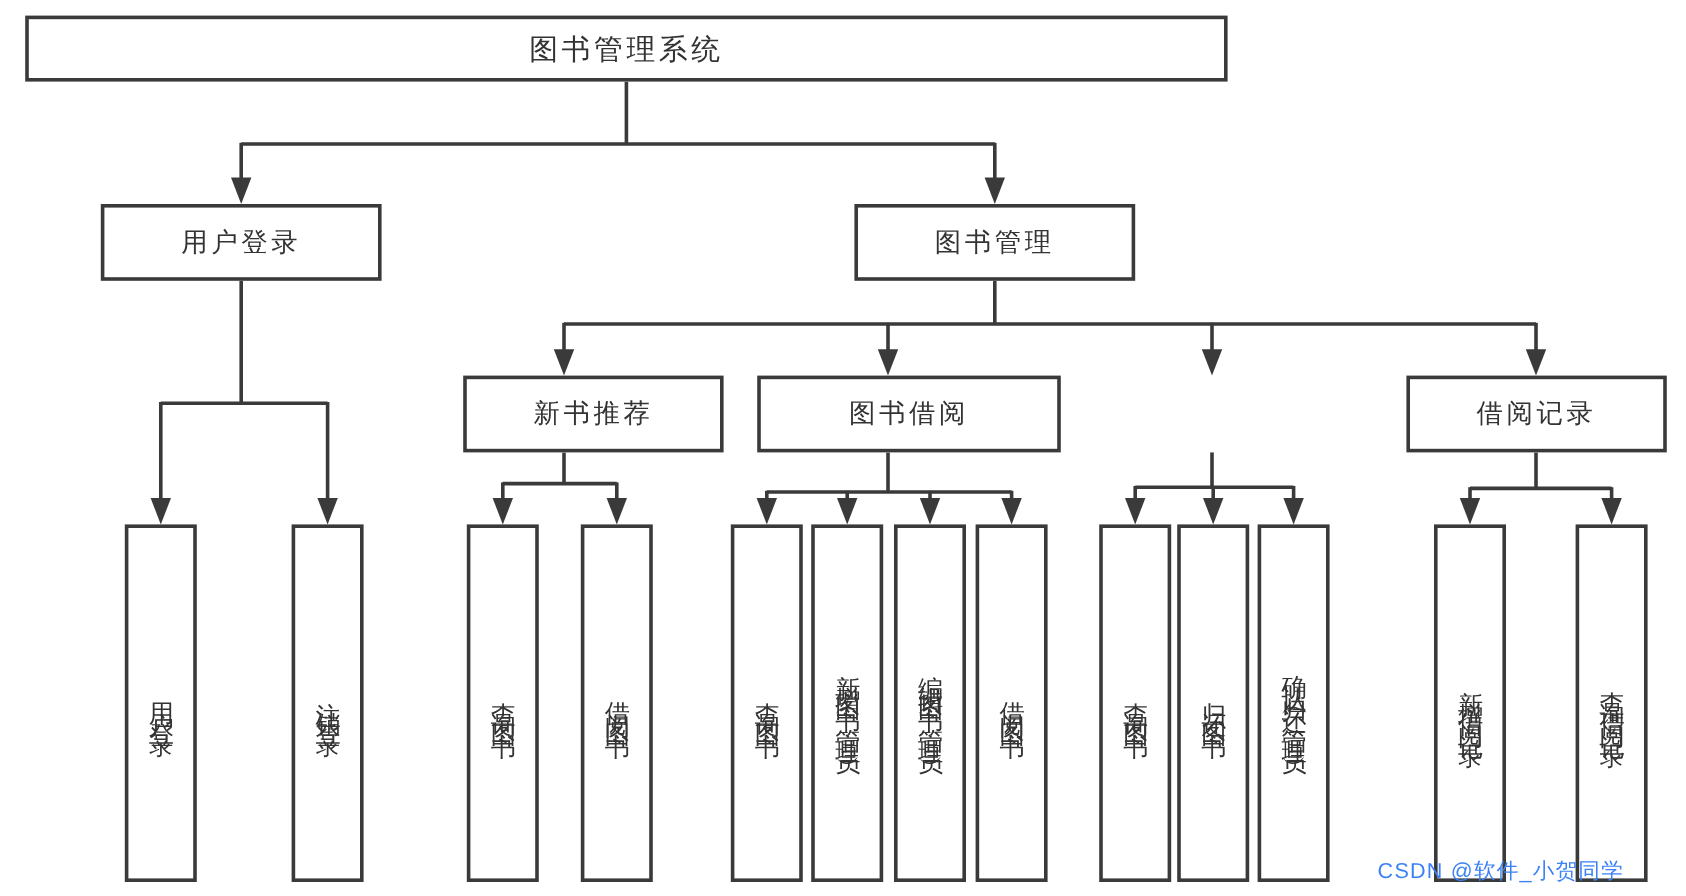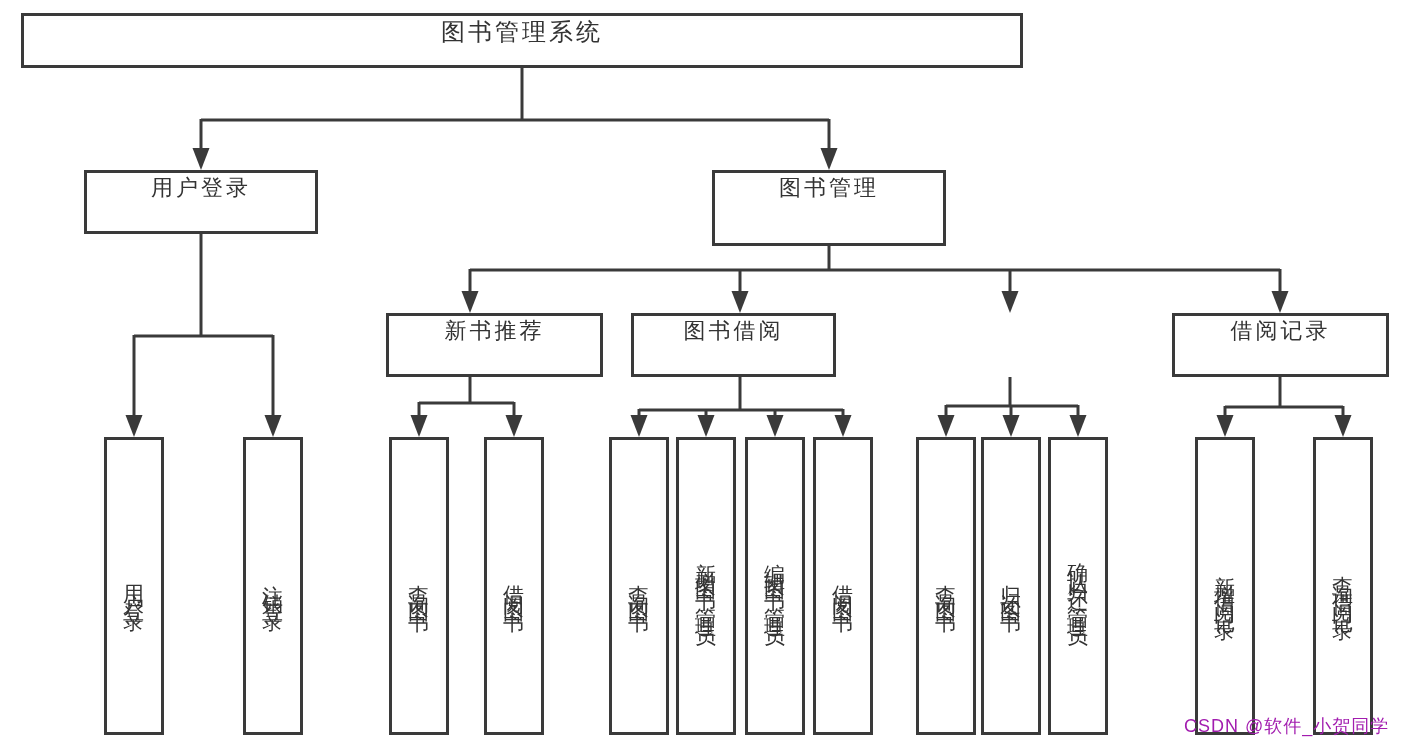--- a/index.html
+++ b/index.html
@@ -16,21 +16,21 @@
     left: 0; top: 0;
     width: 1405px; height: 747px;
     pointer-events: none;
   }
   .hbox {
     position: absolute;
     box-sizing: border-box;
     border: 3px solid #3a3a3a;
     background: #ffffff;
     display: flex;
-    align-items: flex-start;
+    align-items: center;
     justify-content: center;
     color: #333333;
     letter-spacing: 3px;
     font-size: 22px;
     z-index: 2;
   }
   .hbox.root-size { font-size: 24px; }
   .vbox {
     position: absolute;
     box-sizing: border-box;
@@ -49,45 +49,45 @@
     writing-mode: vertical-rl;
     text-orientation: mixed;
     font-size: 21px;
     letter-spacing: 9px;
     line-height: 1;
     white-space: nowrap;
   }
   
   #nd-root        { left: 21px;   top: 13px;  width: 1002px; height: 55px; }
   #nd-user-login  { left: 84px;   top: 170px; width: 234px;  height: 64px; }
-  #nd-book-mgmt   { left: 712px;  top: 170px; width: 234px;  height: 76px; }
+  #nd-book-mgmt   { left: 712px;  top: 170px; width: 234px;  height: 64px; }
   #nd-new-rec     { left: 362px;  top: 313px; width: 217px;  height: 64px; margin-left: 24px; }
-  #nd-borrow      { left: 631px;  top: 313px; width: 205px;  height: 64px; font-family: Liberation Mono, monospace; }
+  #nd-borrow      { left: 631px;  top: 313px; width: 253px;  height: 64px; font-family: Liberation Mono, monospace; }
   #nd-current     { left: 901px;  top: 313px; width: 217px;  height: 64px; }
   #nd-records     { left: 1172px; top: 313px; width: 217px;  height: 64px; }
   
   #lf-user-login     { left: 104px; }
   #lf-logout         { left: 243px; }
   #lf-query-book-1   { left: 389px; }
   #lf-borrow-book-1  { left: 484px; }
   #lf-query-book-2   { left: 609px; }
   #lf-add-book       { left: 676px; }
   #lf-edit-book      { left: 745px; }
   #lf-borrow-book-2  { left: 813px; }
   #lf-query-book-3   { left: 916px; }
   #lf-return-book    { left: 981px; }
   #lf-confirm-return { left: 1048px; }
   #lf-add-record     { left: 1195px; }
   #lf-query-record   { left: 1313px; }
   #watermark {
     position: absolute;
-    left: 1184px;
+    left: 1148px;
     top: 714px;
     font-size: 18px;
-    color: #a21caf;
+    color: #3b82f6;
     letter-spacing: 1px;
     z-index: 3;
     white-space: nowrap;
   }
 </style>
 </head>
 <body>
 
 <div id="canvas">
 

